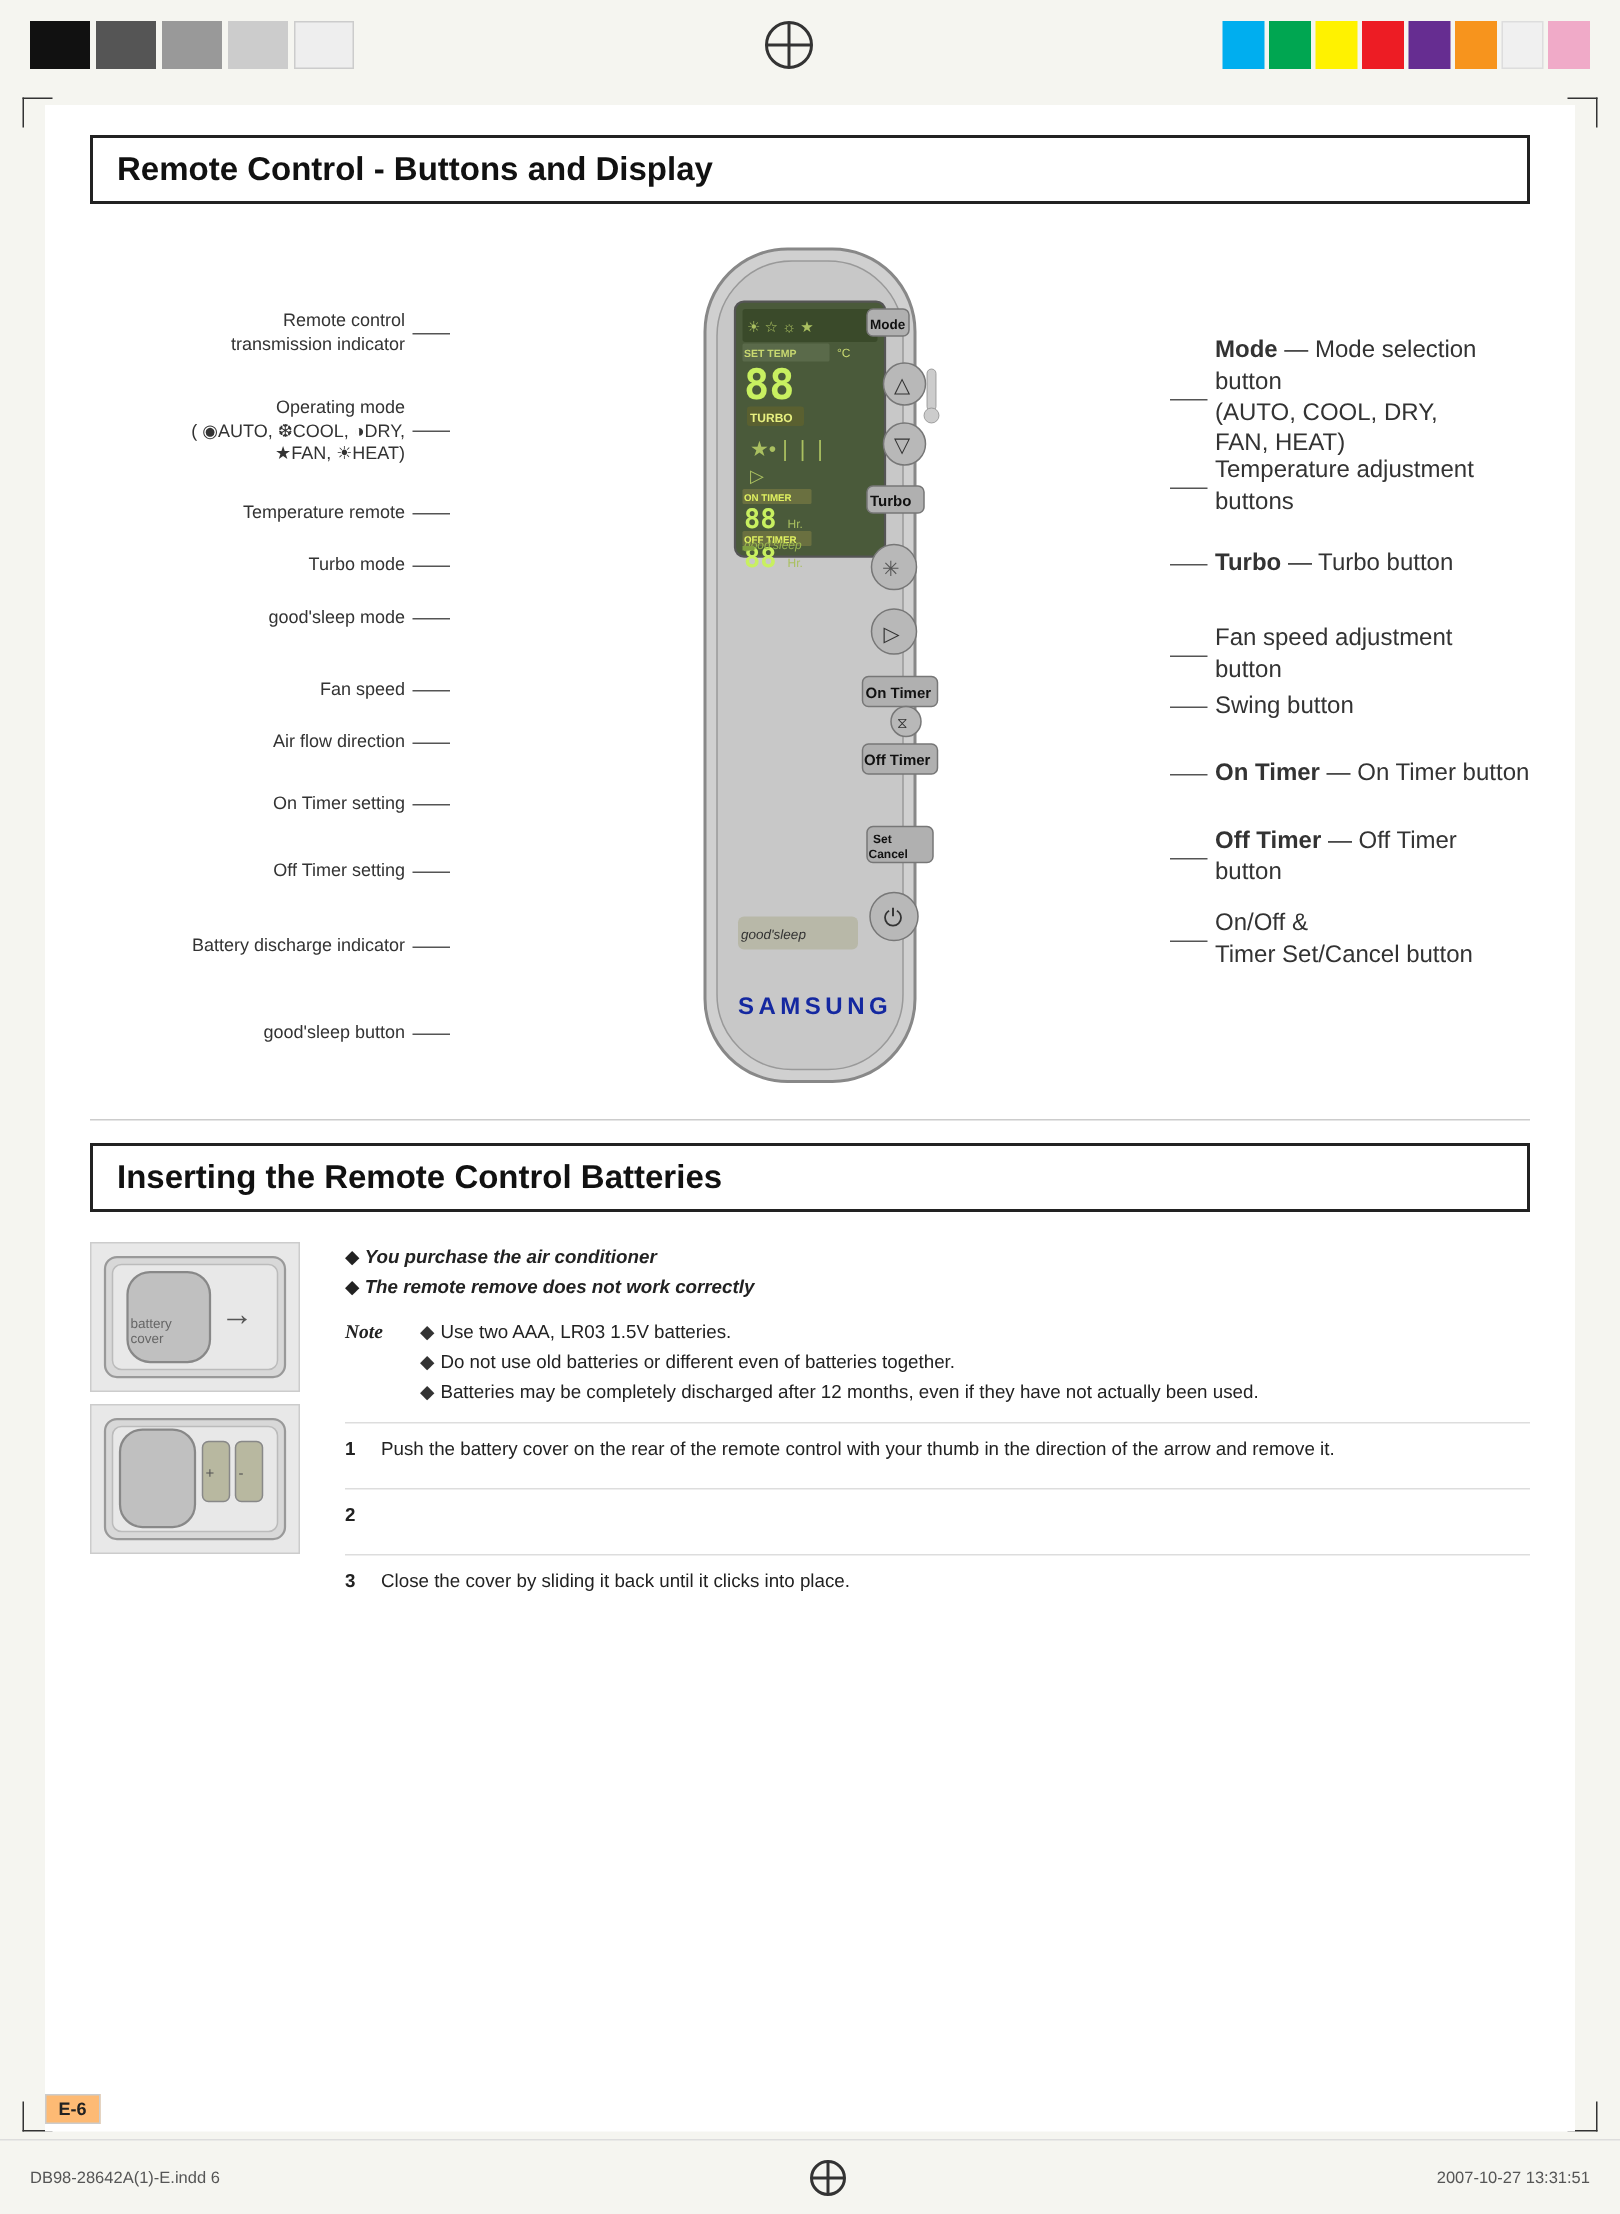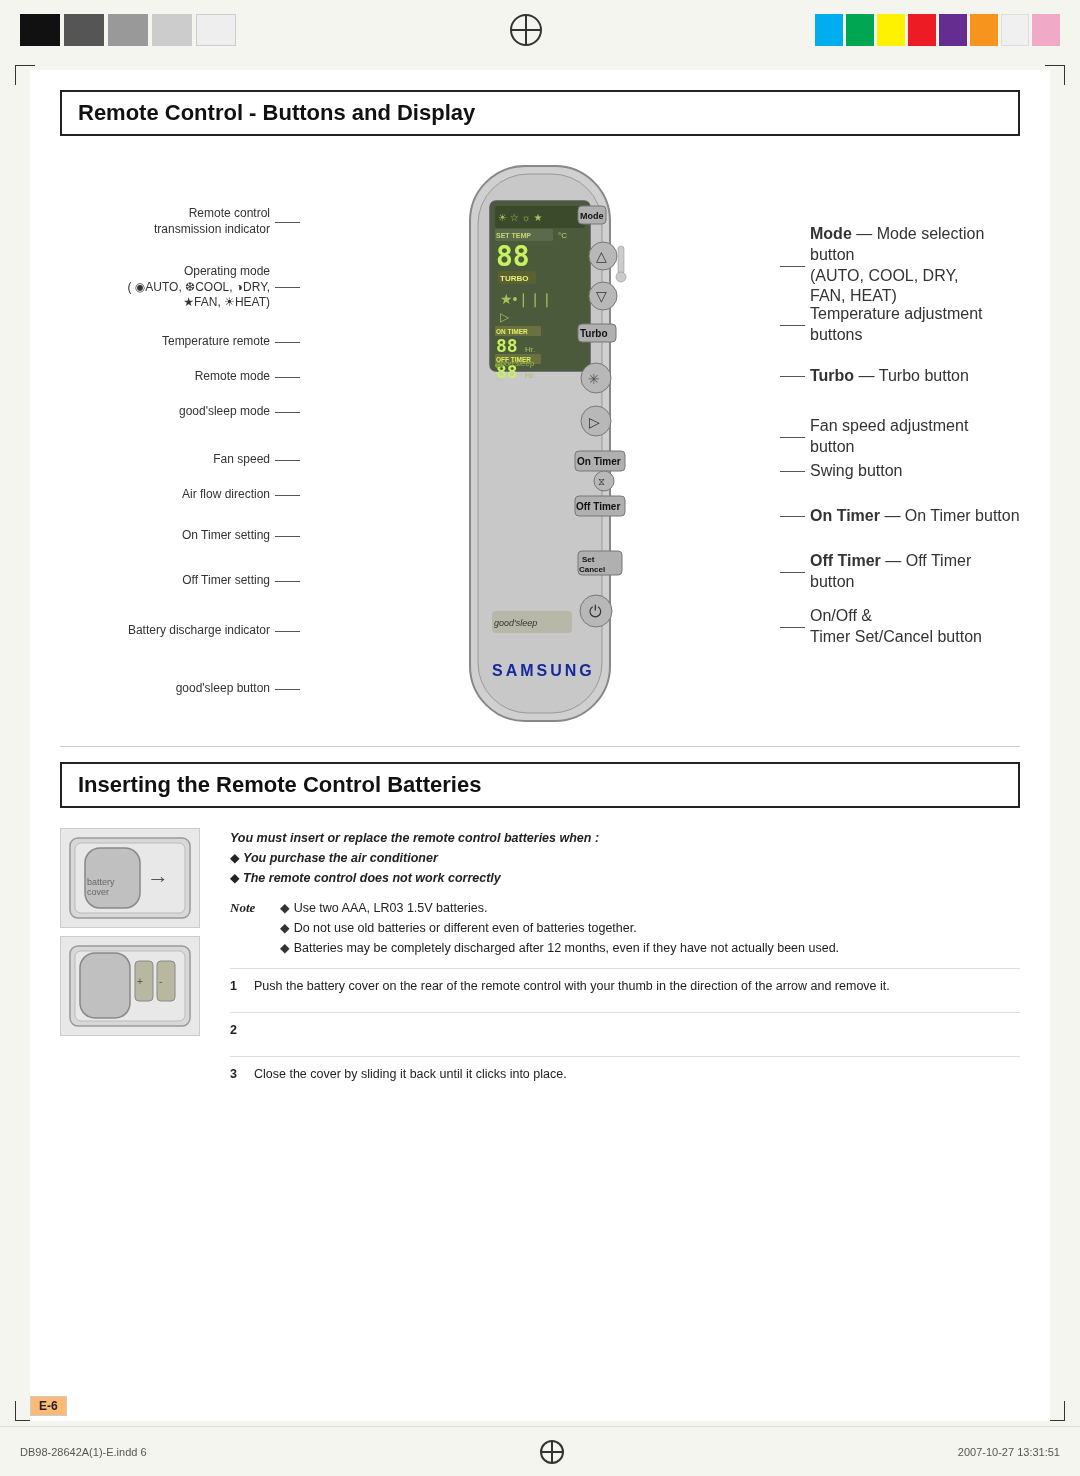--- a/index.html
+++ b/index.html
@@ -286,21 +286,21 @@
     <div class="section-header">
       <h2>Remote Control - Buttons and Display</h2>
     </div>
 
     <div class="remote-diagram-area">
 
       <div class="left-labels">
         <div class="left-label" style="top:30px;">Remote control<br>transmission indicator</div>
         <div class="left-label" style="top:88px;">Operating mode<br>( ◉AUTO, ❆COOL, ◑DRY,<br>★FAN, ☀HEAT)</div>
         <div class="left-label" style="top:158px;">Temperature remote</div>
-        <div class="left-label" style="top:193px;">Remote mode</div>
+        <div class="left-label" style="top:193px;">Turbo mode</div>
         <div class="left-label" style="top:228px;">good'sleep mode</div>
         <div class="left-label" style="top:276px;">Fan speed</div>
         <div class="left-label" style="top:311px;">Air flow direction</div>
         <div class="left-label" style="top:352px;">On Timer setting</div>
         <div class="left-label" style="top:397px;">Off Timer setting</div>
         <div class="left-label" style="top:447px;">Battery discharge indicator</div>
         <div class="left-label" style="top:505px;">good'sleep button</div>
       </div>
 
       <div class="remote-container">
@@ -431,23 +431,22 @@
 
             <rect x="70" y="20" width="18" height="40" rx="4" fill="#b8b8a0" stroke="#888" stroke-width="1"></rect>
             <rect x="92" y="20" width="18" height="40" rx="4" fill="#b8b8a0" stroke="#888" stroke-width="1"></rect>
             <text x="72" y="44" fill="#555" font-size="10">+</text>
             <text x="94" y="44" fill="#555" font-size="10">-</text>
           </svg>
         </div>
       </div>
 
       <div class="batteries-text">
-        <p class="bold-italic">You must insert or replace the remote control batteries when :</p>
         <p>◆ <em><strong>You purchase the air conditioner</strong></em></p>
-        <p>◆ <em><strong>The remote control does not work correctly</strong></em></p>
+        <p>◆ <em><strong>The remote remove does not work correctly</strong></em></p>
 
         <div class="note-section">
           <div class="note-label">Note</div>
           <div class="note-items">
             <p><span class="diamond">◆</span><span>Use two AAA, LR03 1.5V batteries.</span></p>
             <p><span class="diamond">◆</span><span>Do not use old batteries or different even of batteries together.</span></p>
             <p><span class="diamond">◆</span><span>Batteries may be completely discharged after 12 months, even if they have not actually been used.</span></p>
           </div>
         </div>
 

